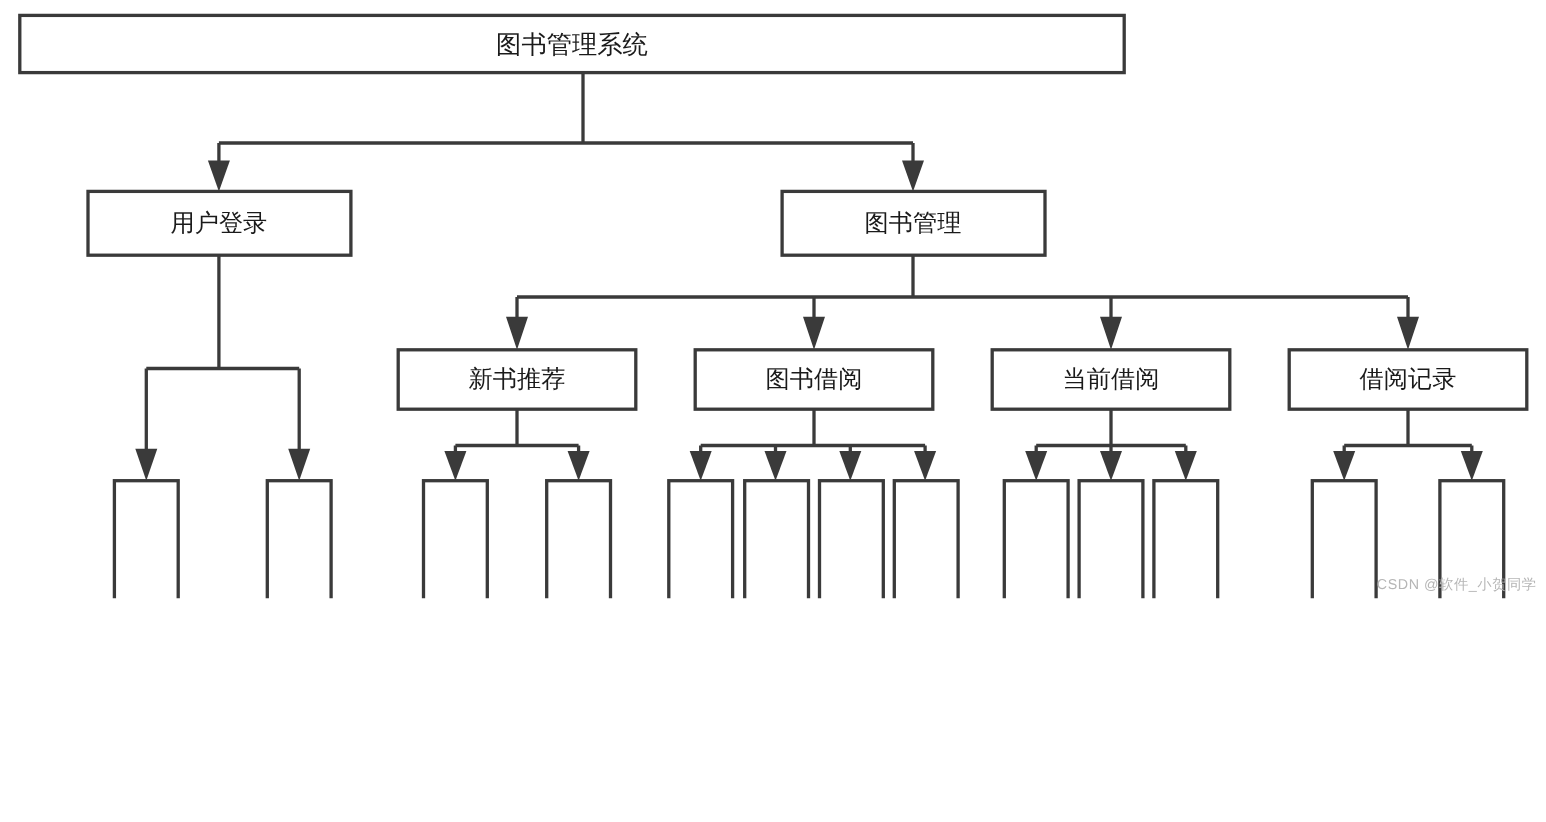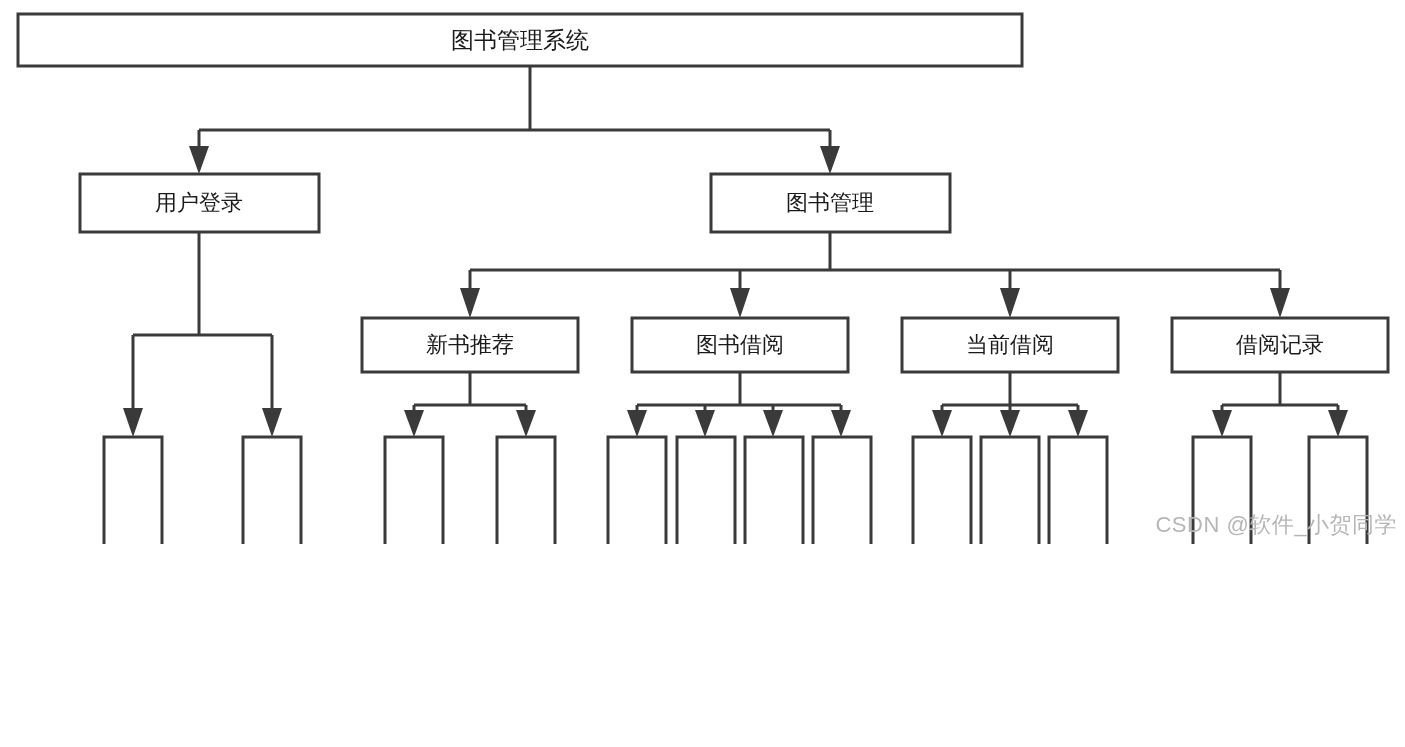--- a/index.html
+++ b/index.html
@@ -66,21 +66,21 @@
     justify-content: center;
     white-space: nowrap;
     pointer-events: none;
     user-select: none;
   }
   .watermark {
     position: absolute;
     right: 8px;
     bottom: 4px;
     font-family: "Liberation Sans", "DejaVu Sans", sans-serif;
-    font-size: 22px;
+    font-size: 13px;
     color: #b6b6b6;
     letter-spacing: 0.5px;
     white-space: nowrap;
   }
 </style>
 </head>
 <body>
 
 <div id="diagram-root">
 

